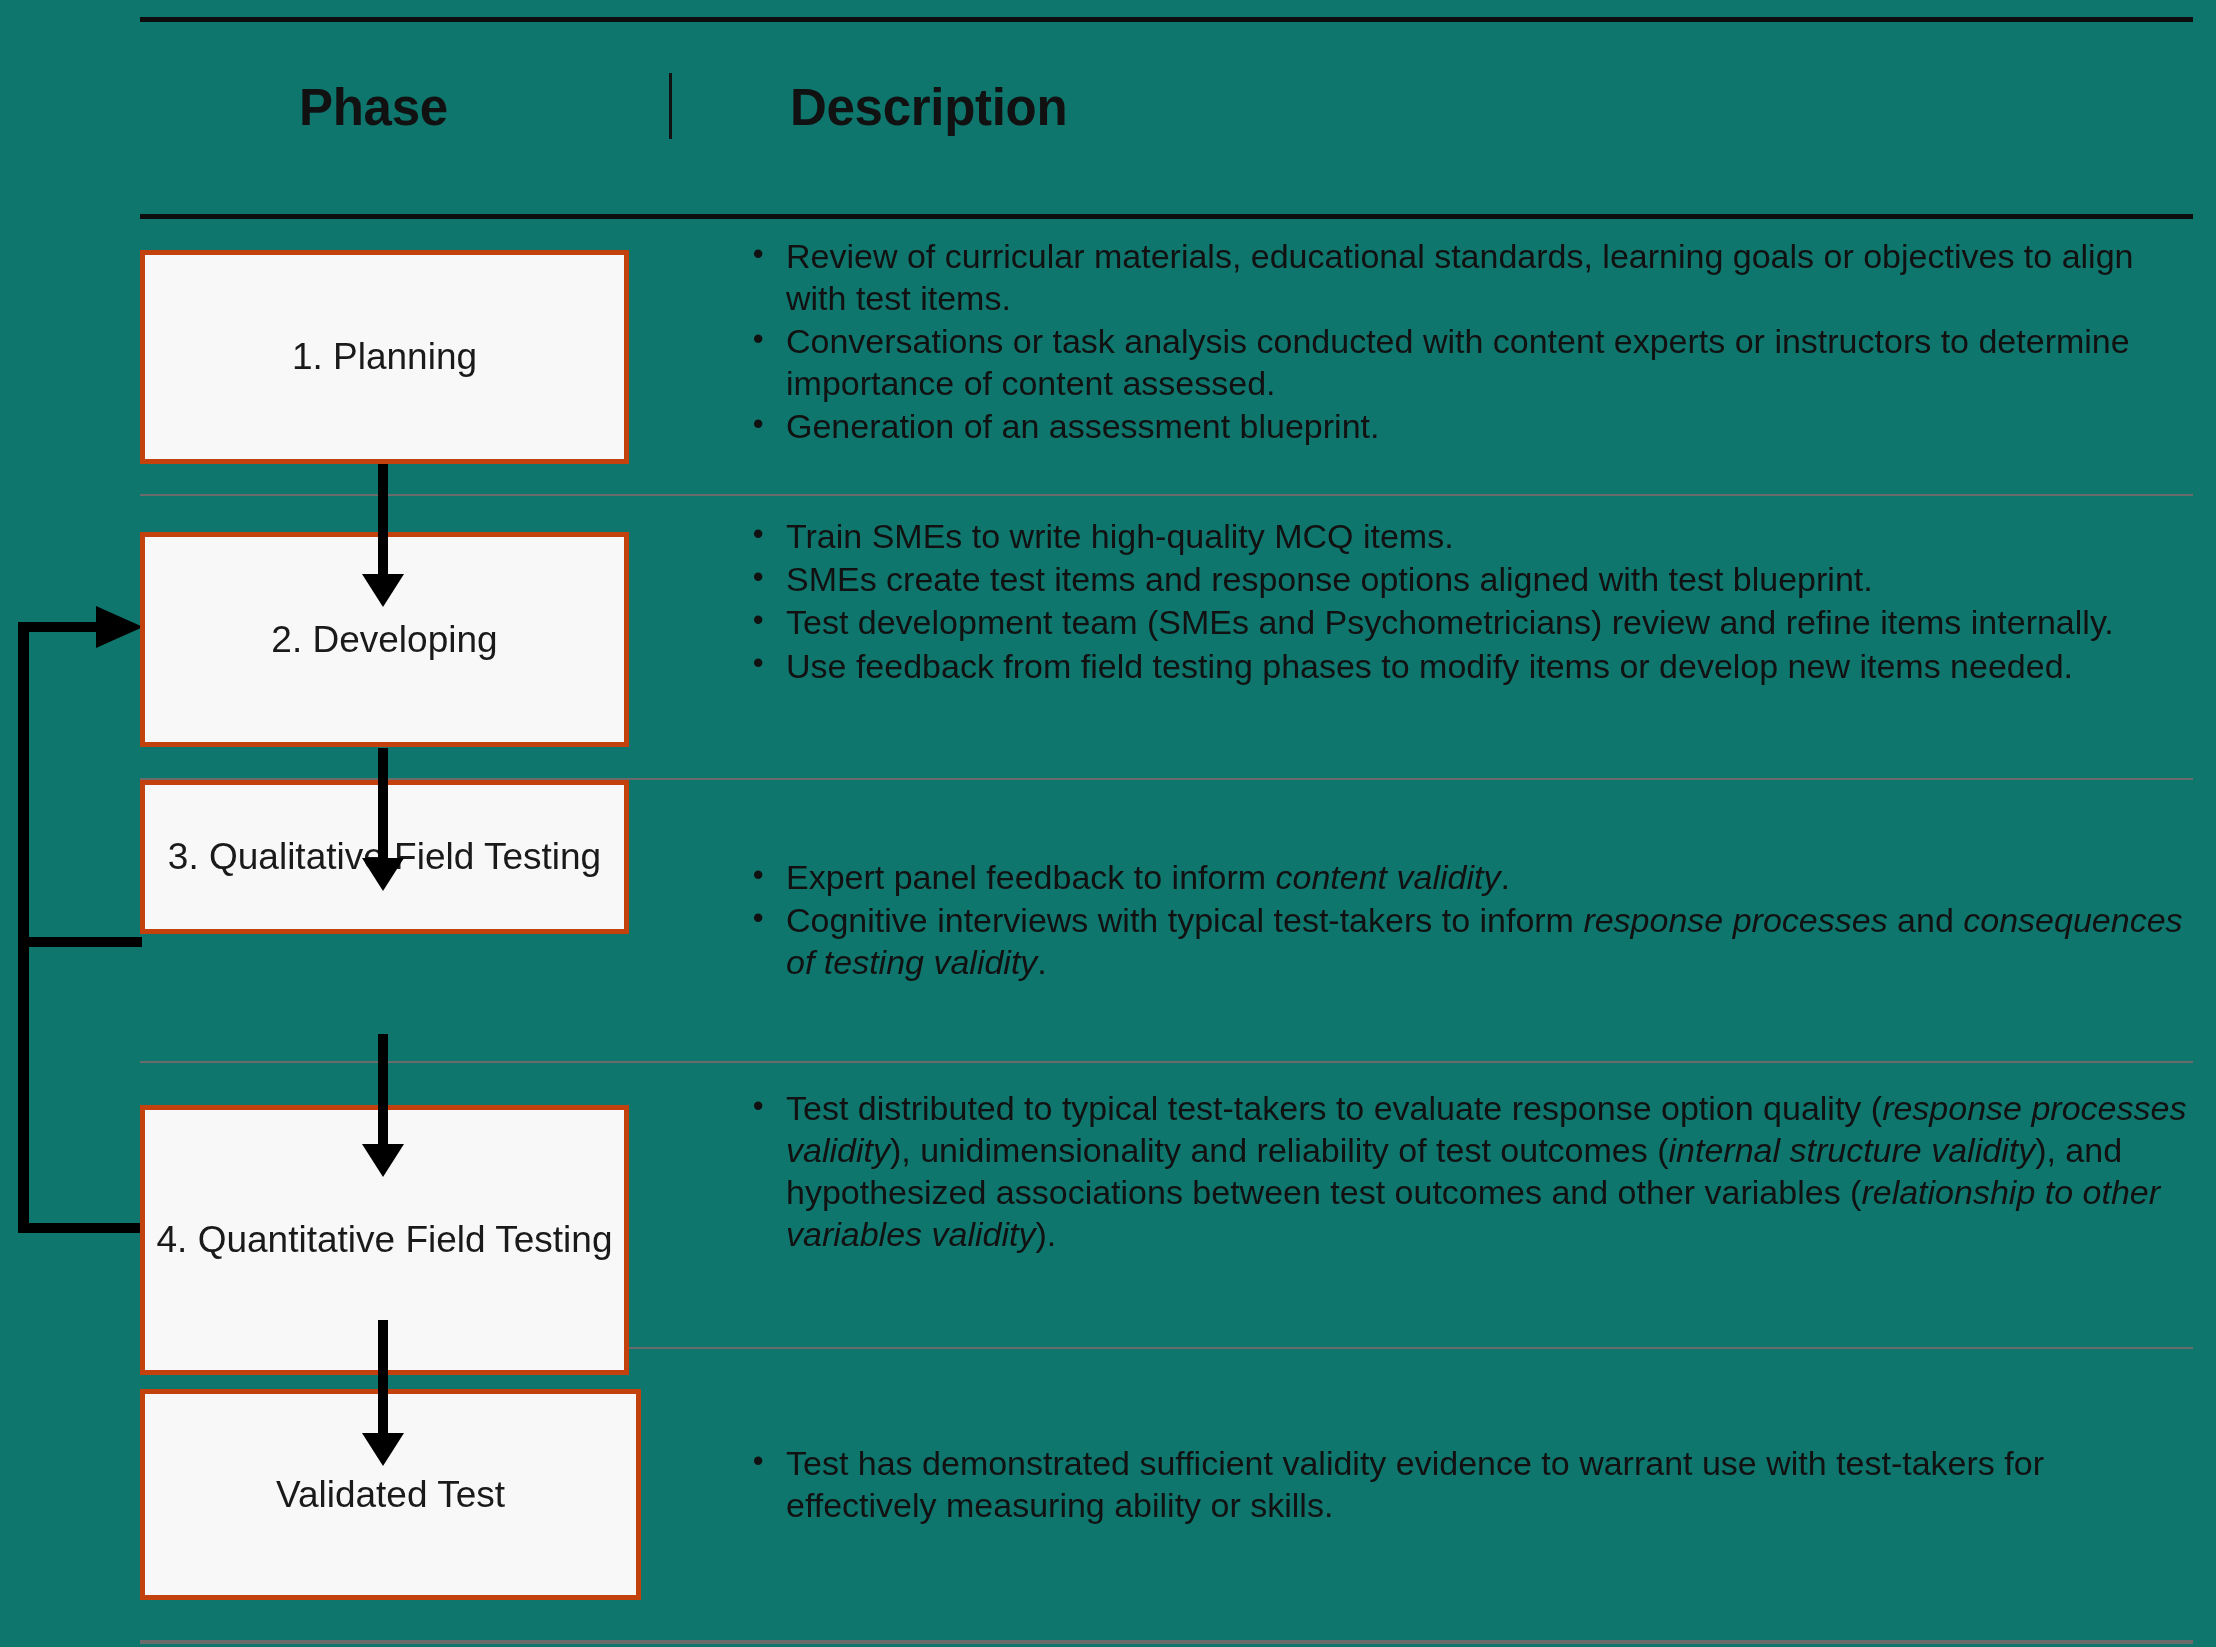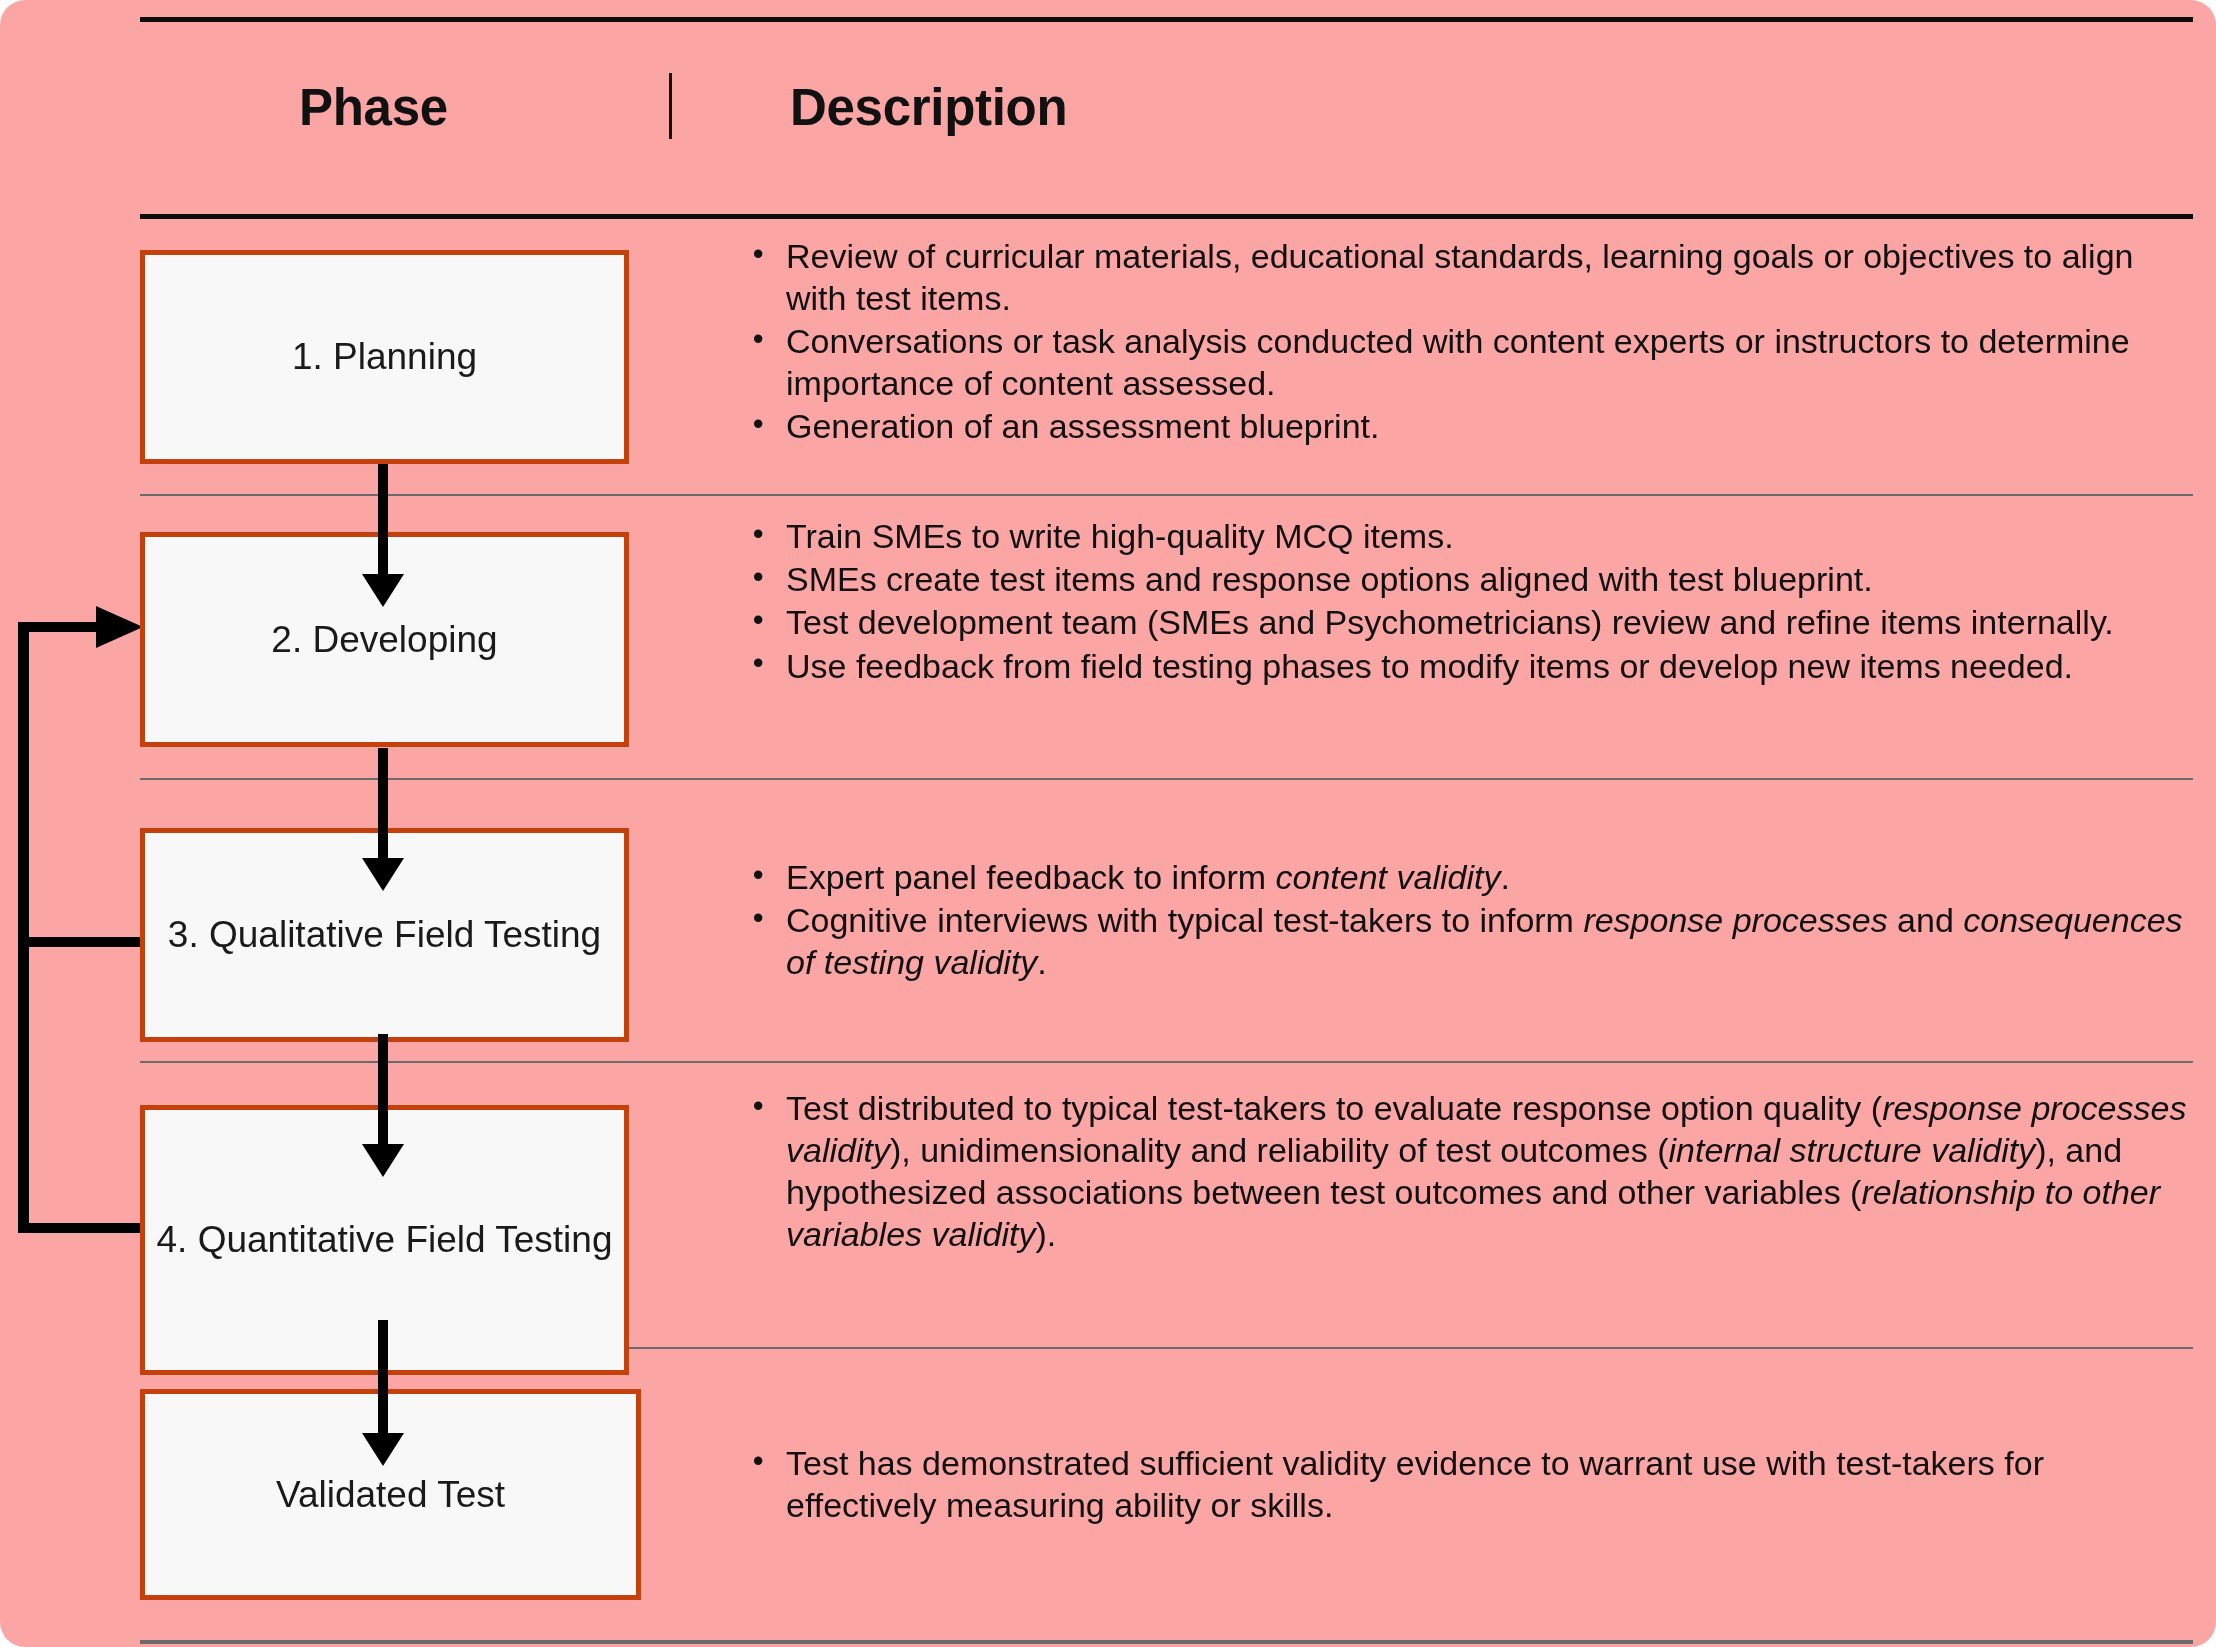--- a/index.html
+++ b/index.html
@@ -9,23 +9,22 @@
     background: #ffffff;
   }
   body {
     font-family: "Liberation Sans", sans-serif;
     color: #111111;
   }
   #page {
     position: relative;
     width: 2216px;
     height: 1647px;
-    background: #fca5a5;
+    background: #0f766e;
     overflow: hidden;
-    border-radius: 25px;
   }
 
   
   .rule-heavy {
     position: absolute;
     left: 140px;
     width: 2053px;
     height: 5.4px;
     background: #0d0d0d;
   }
@@ -80,21 +79,21 @@
     z-index: 3;
   }
   .pbox .plabel {
     font-size: 37px;
     line-height: 1.28;
     color: #1a1a1a;
     padding: 0 10.8px;
   }
   #pbox-1 { top: 250px;  height: 214px; }
   #pbox-2 { top: 532px;  height: 215px; justify-content: center; }
-  #pbox-3 { top: 828px; height: 214px; text-align: center; }
+  #pbox-3 { top: 780px; height: 154px; text-align: center; }
   #pbox-4 { top: 1105px; height: 270px; justify-content: center; }
   #pbox-5 { top: 1389px; width: 501px; height: 211px; }
 
   
   .arrow-down {
     position: absolute;
     left: 383px;
     width: 0;
     z-index: 4;
   }

